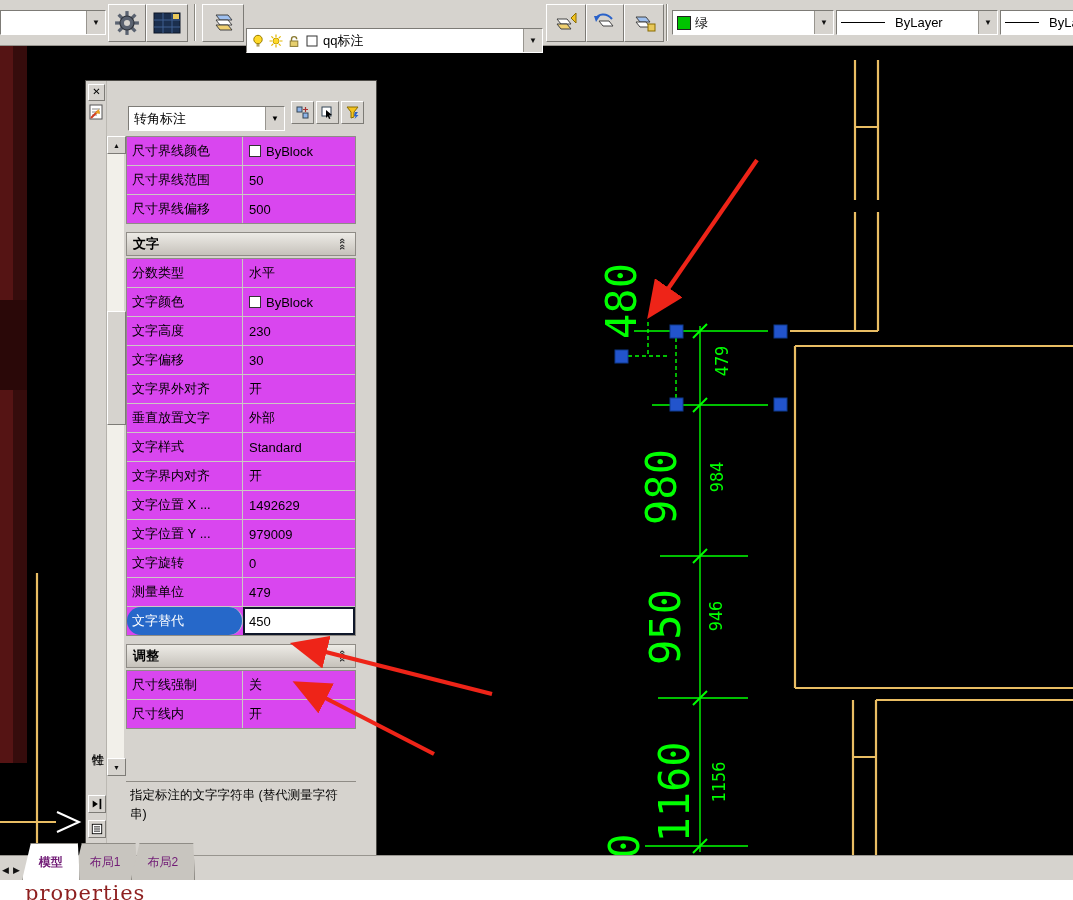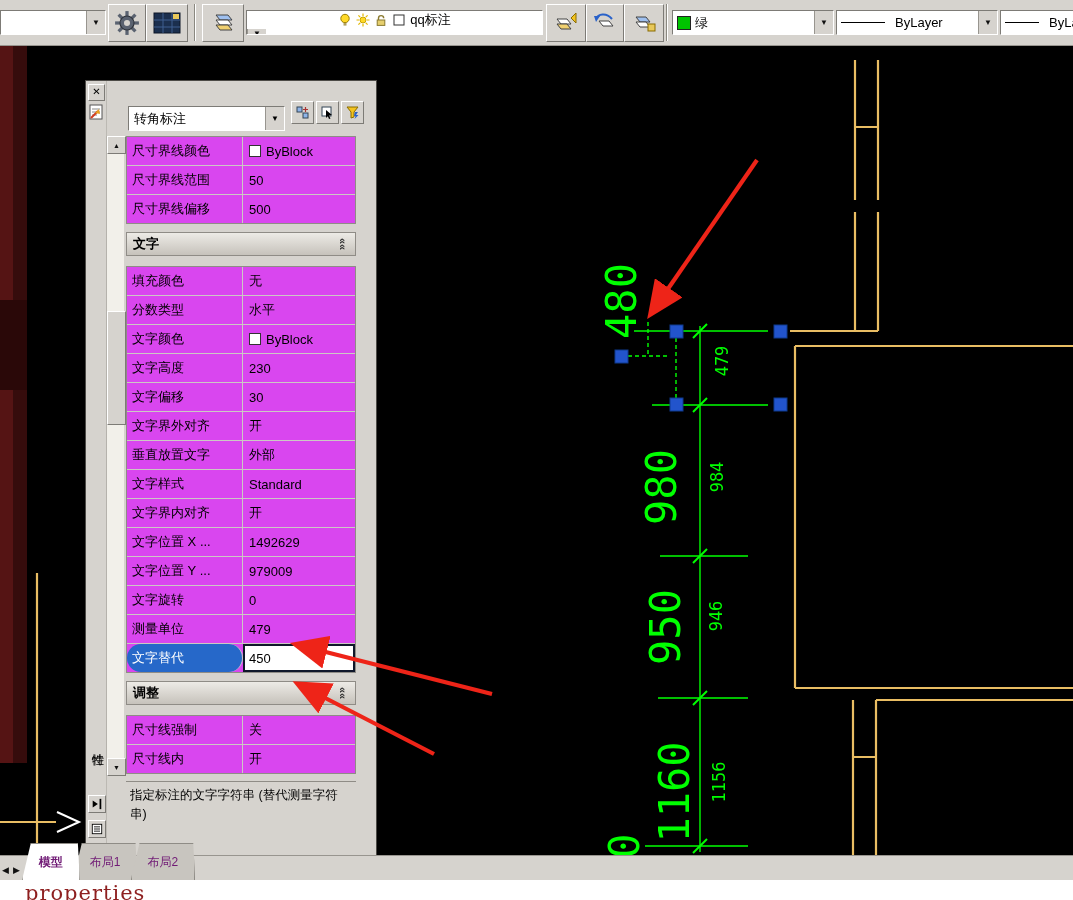--- a/index.html
+++ b/index.html
@@ -58,21 +58,21 @@
   
   .p-grid{position:absolute;left:40px;top:55px;width:230px;height:640px;overflow:hidden;}
   .pg-table{border:1px solid #8f8c86;background:#fff;margin-bottom:8px;}
   .pg-row{display:flex;height:28px;border-top:1px solid #ccc9c3;font-size:13px;align-items:stretch;background:#d946ef;}
   .pg-row:first-child{border-top:none;}
   .pg-label{width:110px;border-right:1px solid #ccc9c3;display:flex;align-items:center;
     padding-left:5px;color:#000;overflow:hidden;white-space:nowrap;}
   .pg-value{flex:1;display:flex;align-items:center;padding-left:6px;color:#000;overflow:hidden;white-space:nowrap;}
   .pg-section{height:22px;background:linear-gradient(#edebe6,#c6c2bb);border:1px solid #8f8c86;
     display:flex;align-items:center;justify-content:space-between;font-weight:bold;font-size:13px;
-    padding:0 6px;margin-bottom:10px;color:#000;}
+    padding:0 6px;margin-bottom:2px;color:#000;}
   .chev{font-size:11px;display:inline-block;transform:rotate(90deg);color:#333;}
   .swatch{display:inline-block;width:10px;height:10px;border:1px solid #333;background:#fff;margin-right:5px;flex:none;}
   .sel .pg-label{background:#2668c9;color:#fff;border-radius:14px;}
   .sel .pg-value{padding:0;}
   .sel input{width:100%;height:100%;border:2px solid #0f172a;font-size:13px;padding:0 4px;
     font-family:"Liberation Sans",sans-serif;outline:none;box-sizing:border-box;}
   .p-desc{position:absolute;left:40px;top:700px;width:222px;height:56px;border-top:1px solid #8f8c86;
     padding:4px 4px 0 4px;font-size:12.5px;line-height:1.55;color:#000;}
   
   .tabbar{position:absolute;left:0;top:855px;width:1073px;height:25px;background:#d6d3ce;
@@ -177,21 +177,21 @@
   <div class="sep" style="left:194px;"></div>
 
   <div class="tb-btn" style="left:202px;top:4px;width:40px;height:36px;">
     <svg width="26" height="24" viewBox="0 0 26 24">
       <polygon points="6,4 18,4 22,9 10,9" fill="#9fc0ef" stroke="#444"></polygon>
       <polygon points="6,9 18,9 22,14 10,14" fill="#ffffff" stroke="#444"></polygon>
       <polygon points="6,14 18,14 22,19 10,19" fill="#f0d070" stroke="#444"></polygon>
     </svg>
   </div>
 
-  <div class="combo" style="left:246px;top:10px;width:295px;flex-direction:column;">
+  <div class="combo" style="left:246px;top:28px;width:295px;">
     <div class="cbody">
       <svg width="14" height="14" viewBox="0 0 14 14">
         <circle cx="7" cy="5.5" r="4.2" fill="#ffd928" stroke="#9a7d00"></circle>
         <rect x="5.5" y="10" width="3" height="2.6" fill="#b0a060"></rect>
       </svg>
       <svg width="14" height="14" viewBox="0 0 14 14">
         <circle cx="7" cy="7" r="3" fill="#ffd928" stroke="#c8a400"></circle>
         <g stroke="#e3b800" stroke-width="1.2">
           <path d="M7,0.5 V3 M7,11 V13.5 M0.5,7 H3 M11,7 H13.5 M2.4,2.4 L4.2,4.2 M9.8,9.8 L11.6,11.6 M11.6,2.4 L9.8,4.2 M4.2,9.8 L2.4,11.6"></path>
         </g>
@@ -330,24 +330,20 @@
         <div class="pg-label">尺寸界线偏移</div>
         <div class="pg-value">500</div>
       </div>
     </div>
 
     <div class="pg-section">
       <span>文字</span>
       <span class="chev"><span>«</span><span>«</span></span>
     </div>
     <div class="pg-table">
-      <div class="pg-row">
-        <div class="pg-label">填充颜色</div>
-        <div class="pg-value">无</div>
-      </div>
       <div class="pg-row">
         <div class="pg-label">分数类型</div>
         <div class="pg-value">水平</div>
       </div>
       <div class="pg-row">
         <div class="pg-label">文字颜色</div>
         <div class="pg-value">
           <span class="swatch"></span>
           <span>ByBlock</span>
         </div>

